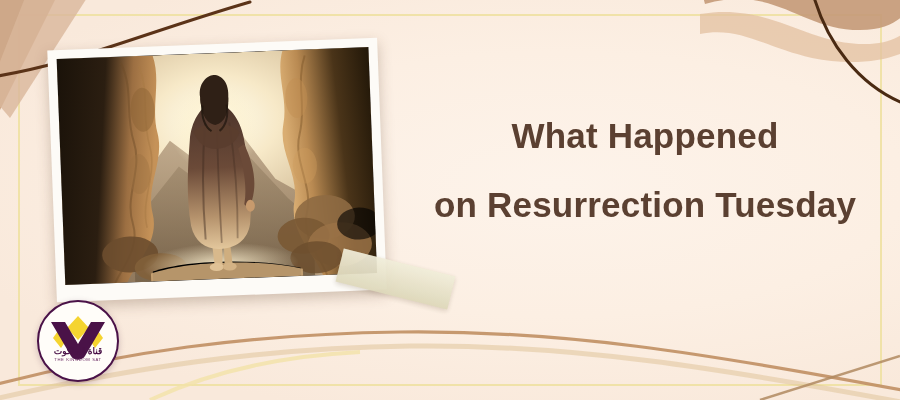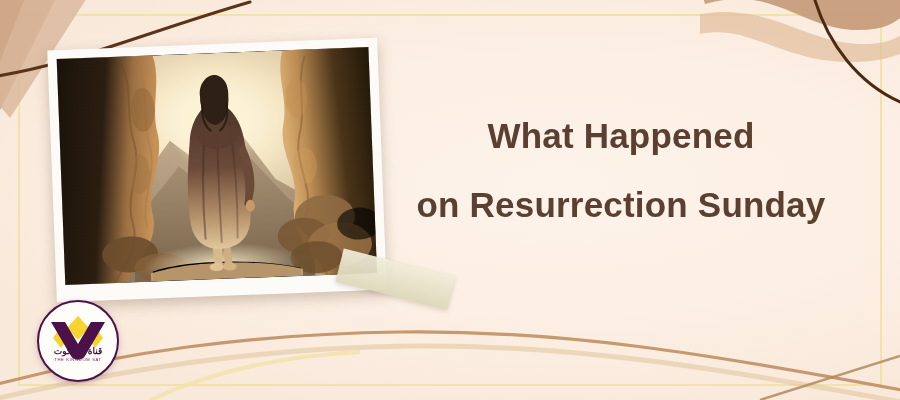--- a/index.html
+++ b/index.html
@@ -49,21 +49,21 @@
     transform:rotate(14deg);
     opacity:.93;
     box-shadow:0 2px 5px rgba(90,70,40,.22);
   }
   .tape:after{
     content:"";position:absolute;inset:0;
     background:linear-gradient(180deg,rgba(255,255,255,.38),rgba(0,0,0,.05));
   }
   
   .headline{
-    position:absolute;left:406px;top:118px;width:430px;
+    position:absolute;left:430px;top:118px;width:430px;
     text-align:center;
     color:#5b4031;
     font-size:35px;
     font-weight:600;
     line-height:1.0;
     letter-spacing:.2px;
   }
   .headline .ln1{display:block;margin-bottom:34px;}
   .headline .ln2{display:block;}
   
@@ -224,21 +224,21 @@
 
         <rect x="0" y="0" width="312" height="226" fill="none"></rect>
       </svg>
     </div>
   </div>
 
   <div class="tape"></div>
 
   <div class="headline">
     <span class="ln1">What Happened</span>
-    <span class="ln2">on Resurrection Sunday</span>
+    <span class="ln2">on Resurrection Tuesday</span>
   </div>
 
   <div class="logo">
     <svg viewBox="0 0 78 78">
       <circle cx="39" cy="39" r="38" fill="#fffdf9"></circle>
 
       <polygon points="39,14 50,26 39,38 28,26" fill="#f5d430"></polygon>
       <polygon points="21,26 30,34 22,46 14,36" fill="#f5d430"></polygon>
       <polygon points="57,26 64,36 56,46 48,34" fill="#f5d430"></polygon>
 

